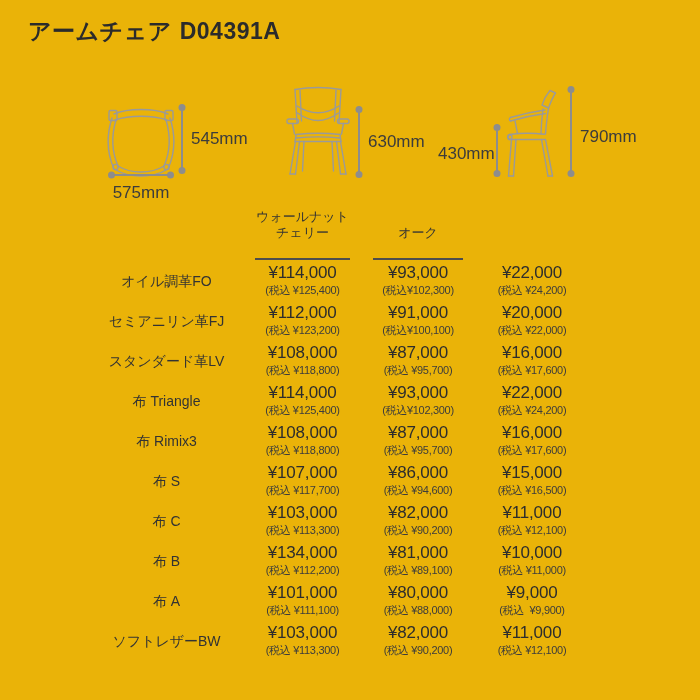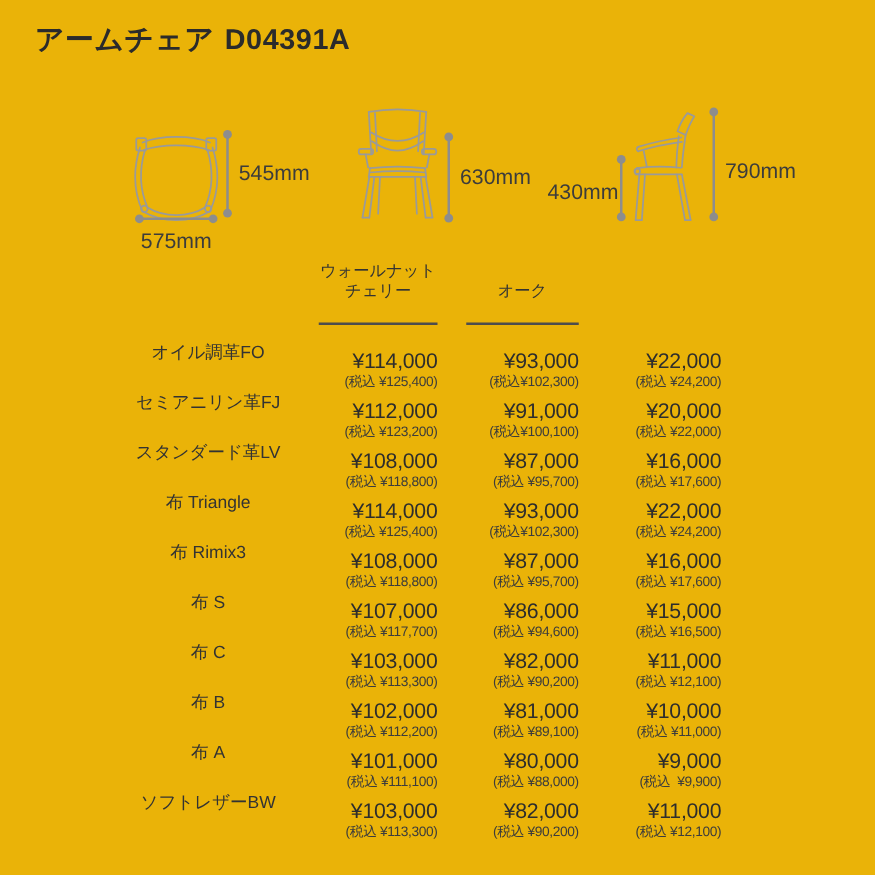--- a/index.html
+++ b/index.html
@@ -34,21 +34,21 @@
   }
   .th1{left:255px;width:95px;}
   .th2{left:373px;width:90px;}
   .th3{left:487px;width:90px;}
   .rows{position:absolute;left:0;top:261px;width:700px;}
   .row{position:relative;height:40px;}
   .rlabel{
     position:absolute;left:80px;top:0;width:173px;height:40px;line-height:40px;
     text-align:center;font-size:14px;color:#333;white-space:nowrap;
   }
-  .cell{position:absolute;top:18px;text-align:right;}
+  .cell{position:absolute;top:2px;text-align:center;}
   .c1{left:255px;width:95px;}
   .c2{left:373px;width:90px;}
   .c3{left:487px;width:90px;}
   .price{font-size:17px;line-height:20px;color:#2d2d2d;letter-spacing:-0.2px;white-space:pre;}
   .tax{font-size:11px;line-height:14px;color:#3c3c3c;letter-spacing:-0.3px;white-space:pre;}
 </style>
 </head>
 <body>
 
 <div class="page">
@@ -249,21 +249,21 @@
       </div>
       <div class="cell c3">
         <div class="price">¥11,000</div>
         <div class="tax">(税込 ¥12,100)</div>
       </div>
     </div>
 
     <div class="row">
       <div class="rlabel">布 B</div>
       <div class="cell c1">
-        <div class="price">¥102,000</div>
+        <div class="price">¥134,000</div>
         <div class="tax">(税込 ¥112,200)</div>
       </div>
       <div class="cell c2">
         <div class="price">¥81,000</div>
         <div class="tax">(税込 ¥89,100)</div>
       </div>
       <div class="cell c3">
         <div class="price">¥10,000</div>
         <div class="tax">(税込 ¥11,000)</div>
       </div>

